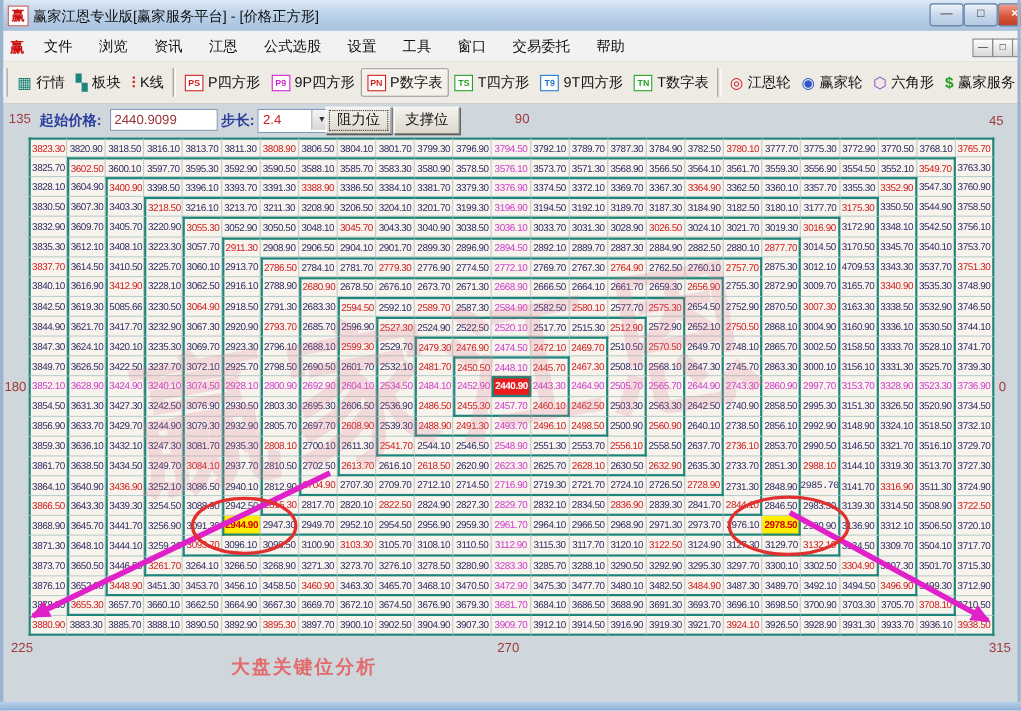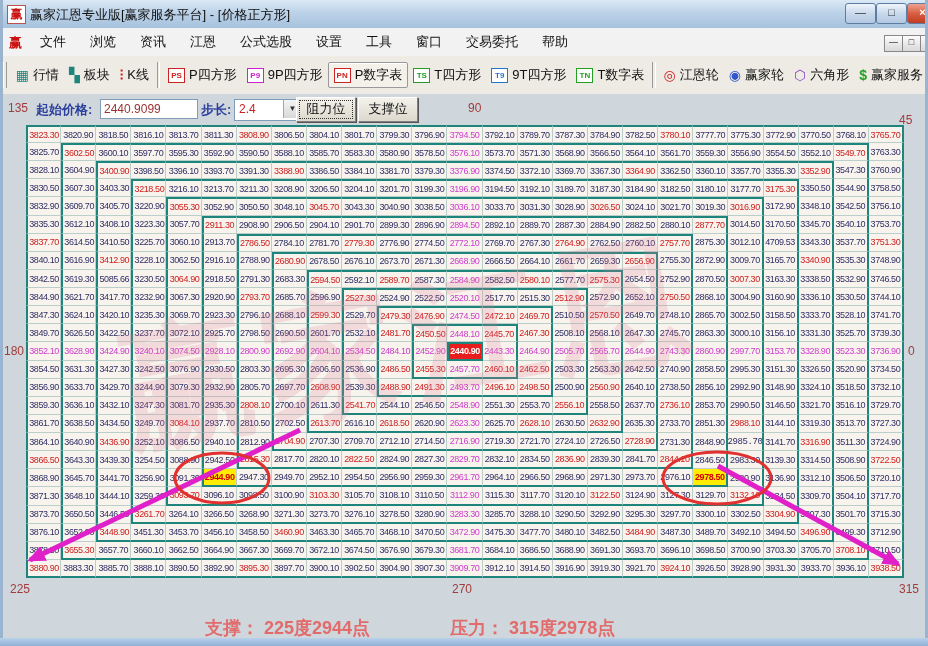--- a/index.html
+++ b/index.html
@@ -159,21 +159,21 @@
   <div class="ctl-label" style="left:36px;top:7px;">起始价格:</div>
   <input class="price-input" value="2440.9099" style="">
   <div class="ctl-label" style="left:201px;top:7px;">步长:</div>
   <div class="combo">
     <span class="val">2.4</span>
     <span class="drop">▼</span>
   </div>
   <div class="push-btn focused" style="left:296px;">阻力位</div>
   <div class="push-btn" style="left:358px;">支撑位</div>
   <div class="angle-label" style="left:468px;top:7px;">90</div>
-  <div class="angle-label" style="left:899px;top:19px;">45</div>
+  <div class="angle-label" style="left:899px;top:9px;">45</div>
 
   <div class="angle-label" style="left:4px;top:250px;">180</div>
   <div class="angle-label" style="left:908px;top:250px;">0</div>
 
   <div id="grid">
       <div class="cell red" style="border-top: 2px solid rgb(30, 133, 124); border-left: 2px solid rgb(30, 133, 124);">3823.30</div>
       <div class="cell" style="border-top: 2px solid rgb(30, 133, 124);">3820.90</div>
       <div class="cell" style="border-top: 2px solid rgb(30, 133, 124);">3818.50</div>
       <div class="cell" style="border-top: 2px solid rgb(30, 133, 124);">3816.10</div>
       <div class="cell" style="border-top: 2px solid rgb(30, 133, 124);">3813.70</div>
@@ -798,23 +798,21 @@
       <div class="cell" style="border-bottom: 2px solid rgb(30, 133, 124);">3936.10</div>
       <div class="cell red" style="border-bottom: 2px solid rgb(30, 133, 124); border-right: 2px solid rgb(30, 133, 124);">3938.50</div>
     </div>
 
   <div class="watermark">赢家江恩</div>
 
   <div class="angle-label" style="left:10px;top:488px;">225</div>
   <div class="angle-label" style="left:452px;top:488px;">270</div>
   <div class="angle-label" style="left:899px;top:488px;">315</div>
 
-  <div class="note-line">
-    <span>支撑： 225度2944点</span><span class="gap"></span><span>压力： 315度2978点</span>
-  </div>
+  <div class="note-title">大盘关键位分析</div>
 
   <svg id="overlay">
     <defs>
       <marker id="ah" markerUnits="userSpaceOnUse" markerWidth="20" markerHeight="16" refX="15" refY="8" orient="auto">
         <path d="M0,0 L18,8 L0,16 z" fill="#e020c8"></path>
       </marker>
     </defs>
     <line x1="300" y1="336" x2="30" y2="466" stroke="#e020c8" stroke-width="5" marker-end="url(#ah)"></line>
     <line x1="718" y1="372" x2="898" y2="470" stroke="#e020c8" stroke-width="5" marker-end="url(#ah)"></line>
     <ellipse cx="222" cy="384" rx="47" ry="25" fill="none" stroke="#e03030" stroke-width="3"></ellipse>

